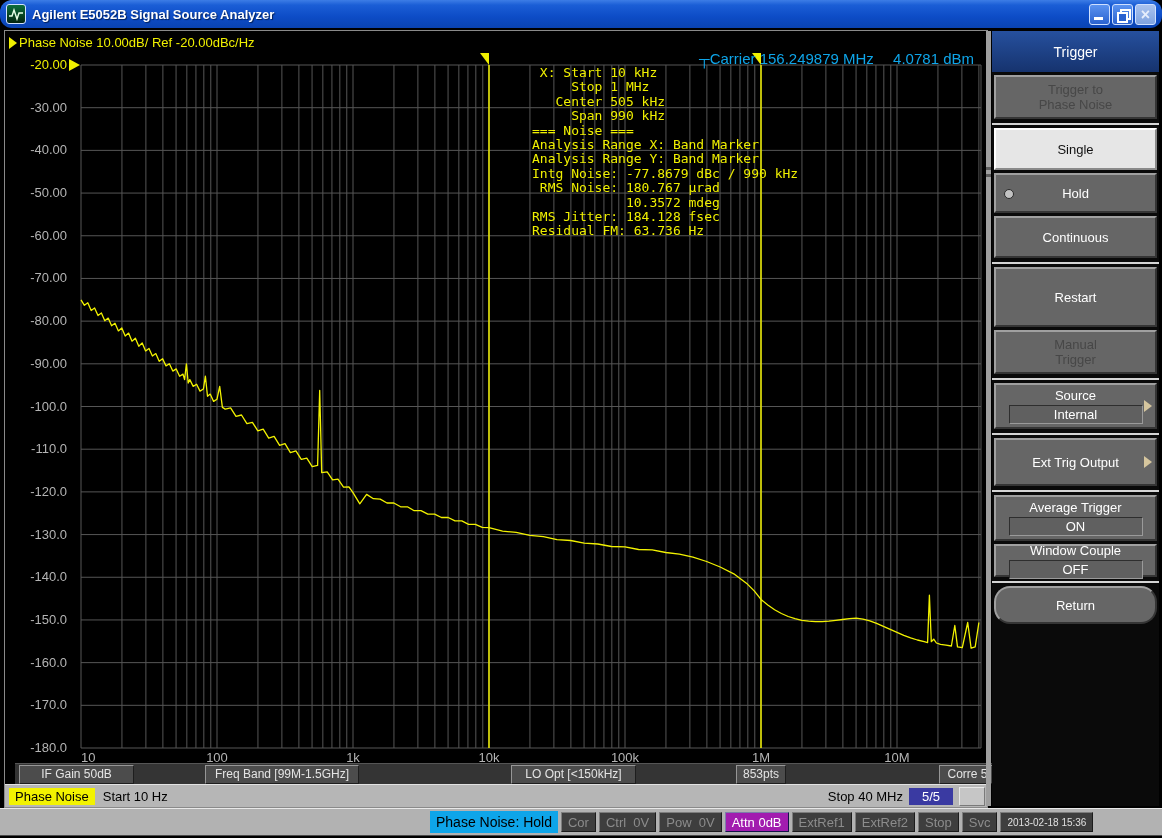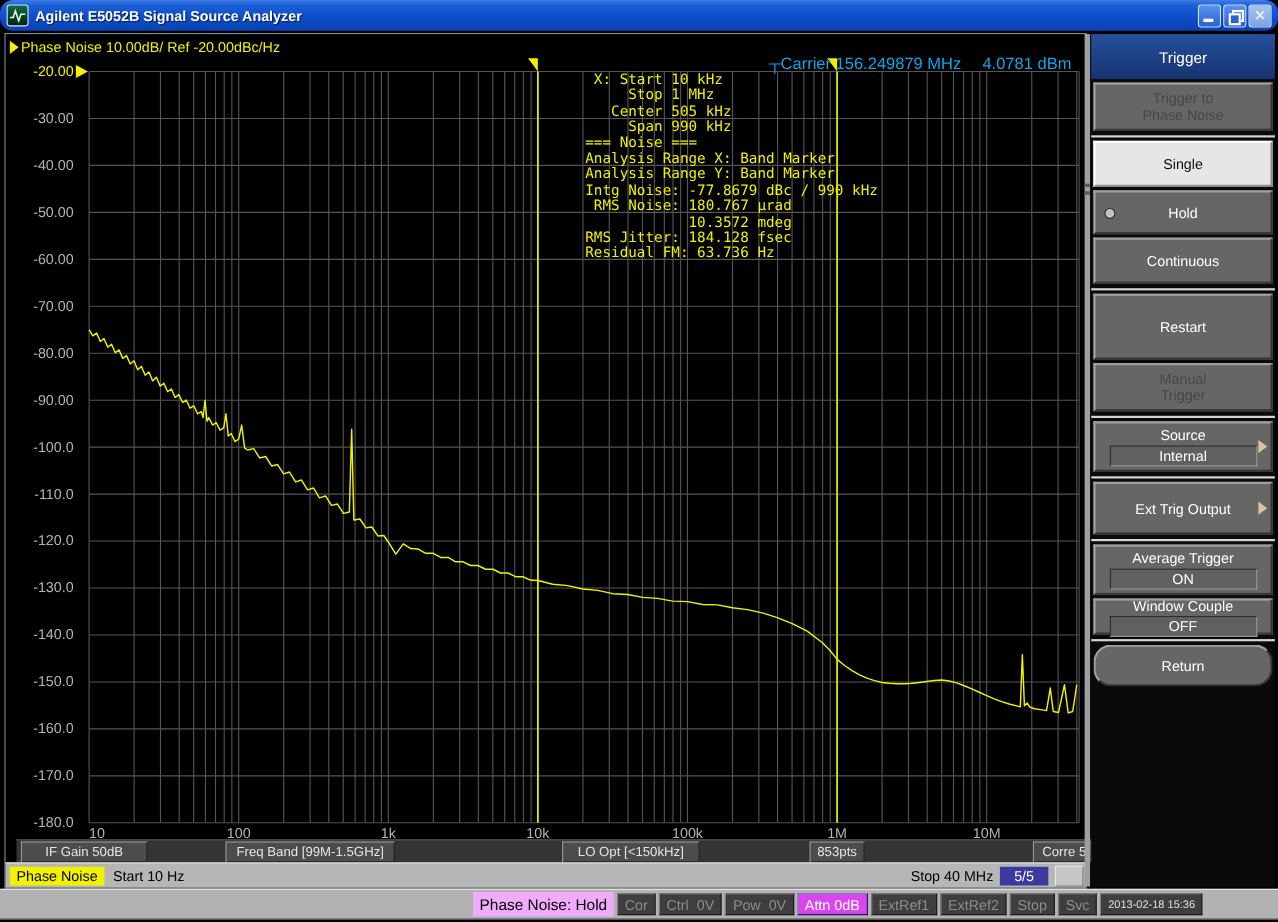--- a/index.html
+++ b/index.html
@@ -69,23 +69,23 @@
   .sksep{height:2px;background:#d4d4d4;margin:1px 0 3px 0;}
   #menu-scroll{position:absolute;left:986px;top:31px;width:5px;height:775px;background:#9f9f9f;}
   #menu-scroll i{display:block;width:5px;height:3px;background:#5a5a5a;margin-top:136px;}
   #menu-scroll i+i{margin-top:4px;}
 
   
   #bbar{position:absolute;left:0;top:808px;width:1162px;height:26px;background:#b2b2b2;
         border-top:1px solid #e8e8e8;border-bottom:1px solid #4a4a4a;box-sizing:content-box;
         display:flex;align-items:center;gap:3px;padding-left:430px;}
   .bchip{height:20px;line-height:20px;padding:0 6px;font-size:13px;white-space:pre;box-sizing:border-box;}
-  .bchip.yellow{background:#f0abfc;color:#000;font-size:14px;height:22px;line-height:22px;}
+  .bchip.yellow{background:#0ea5e9;color:#000;font-size:14px;height:22px;line-height:22px;}
   .bchip.dim{background:#3e3e3e;color:#8c8c8c;border:1px solid;border-color:#7d7d7d #1c1c1c #1c1c1c #7d7d7d;}
-  .bchip.blue{background:#d946ef;color:#fff;border:1px solid;border-color:#7d7daa #14144a #14144a #7d7daa;}
+  .bchip.blue{background:#a21caf;color:#fff;border:1px solid;border-color:#7d7daa #14144a #14144a #7d7daa;}
   .bchip.date{background:#3e3e3e;color:#e0e0e0;border:1px solid;border-color:#7d7d7d #1c1c1c #1c1c1c #7d7d7d;font-size:10px;}
 </style>
 </head>
 <body>
 
 <div id="window">
 
   <div class="titlebar">
     <div class="app-icon">
       <svg width="18" height="18" viewBox="0 0 18 18">

